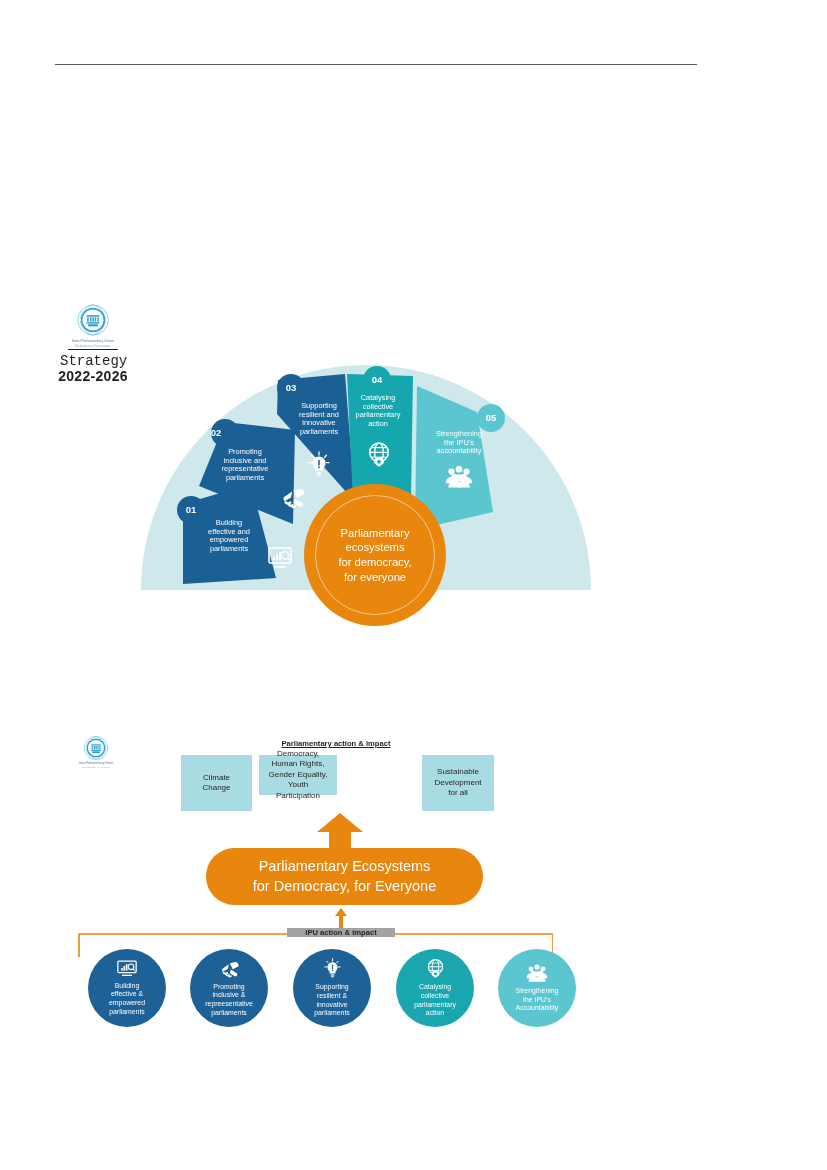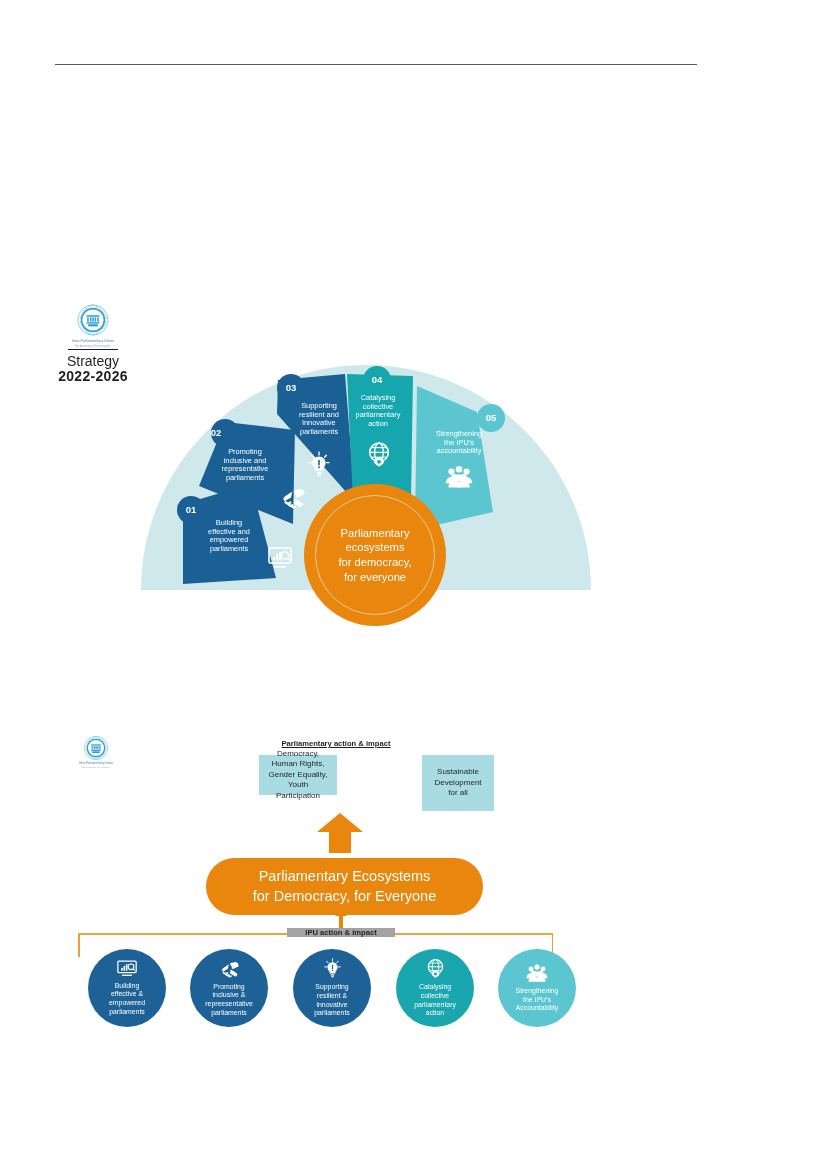--- a/index.html
+++ b/index.html
@@ -11,21 +11,21 @@
   
   .top-rule{position:absolute;left:55px;top:64px;width:642px;height:1px;background:#58595b;}
 
   
   .logo{position:absolute;}
   .logo .mark{position:relative;margin:0 auto;}
   .logo .name{text-align:center;color:#4f7fa8;line-height:1.25;}
   .logo .tagline{text-align:center;color:#8aa7bd;}
 
   .strat-rule{position:absolute;background:#231f20;}
-  .strat1{position:absolute;text-align:center;font-size:14px;color:#231f20;}
+  .strat1{position:absolute;text-align:center;font-size:14px;color:#231f20;font-family:Liberation Mono, monospace;}
   .strat2{position:absolute;text-align:center;font-size:14px;font-weight:bold;color:#231f20;letter-spacing:.3px;}
 
   
   .fan{position:absolute;left:139px;top:352px;width:454px;height:240px;}
   .fan svg{position:absolute;left:0;top:0;}
   .petal-text{position:absolute;color:#fff;text-align:center;line-height:1.18;
               font-size:7.4px;pointer-events:none;}
   .badge-num{position:absolute;color:#fff;font-weight:bold;font-size:9.5px;
              text-align:center;pointer-events:none;}
   .petal-icon{position:absolute;pointer-events:none;}
@@ -258,20 +258,26 @@
           <rect x="12.2" y="21.3" width="9.6" height="2.3"></rect>
         </g>
       </svg>
     </div>
     <div class="name" style="font-size:3px;margin-top:1px;">Inter-Parliamentary Union</div>
     <div class="tagline" style="font-size:2.2px;">For democracy. For everyone.</div>
   </div>
 
   <div class="lbl-top" style="left:258px;top:739px;width:156px;">Parliamentary action &amp; impact</div>
 
+  <div class="box" style="left:181px;top:755px;width:71px;height:56px;">
+    <div>
+      <div>Climate</div>
+      <div>Change</div>
+    </div>
+  </div>
 
   <div class="box" style="left:259px;top:755px;width:78px;height:40px;">
     <div>
       <div>Democracy,</div>
       <div>Human Rights,</div>
       <div>Gender Equality,</div>
       <div>Youth</div>
       <div>Participation</div>
     </div>
   </div>
@@ -284,21 +290,21 @@
       <div>for all</div>
     </div>
   </div>
 
   <div class="bigarrow" style="left:315px;top:813px;width:50px;height:40px;">
     <svg width="50" height="40" viewBox="0 0 50 40">
       <path d="M25 0 L48 19 L36 19 L36 40 L14 40 L14 19 L2 19 Z" fill="#e8860d"></path>
     </svg>
   </div>
 
-  <div class="banner" style="left:206px;top:848px;width:277px;height:57px;margin-top:10px;">
+  <div class="banner" style="left:206px;top:848px;width:277px;height:57px;">
     <span>
       <div>Parliamentary Ecosystems</div>
       <div>for Democracy, for Everyone</div>
     </span>
   </div>
 
   <div class="smallarrow" style="left:334px;top:908px;width:14px;height:25px;">
     <svg width="14" height="25" viewBox="0 0 14 25">
       <path d="M7 0 L13 8 L9 8 L9 25 L5 25 L5 8 L1 8 Z" fill="#e8860d"></path>
     </svg>

